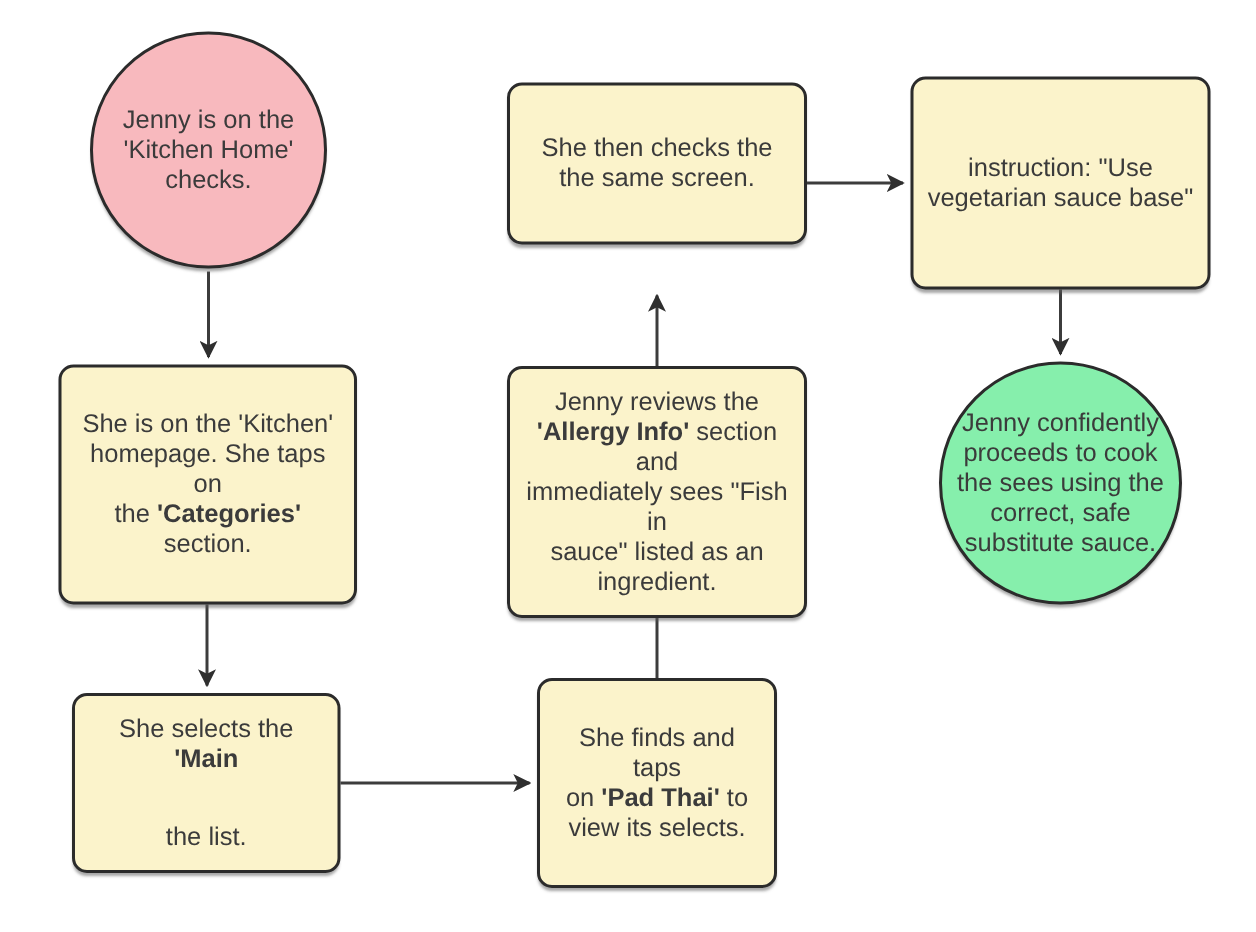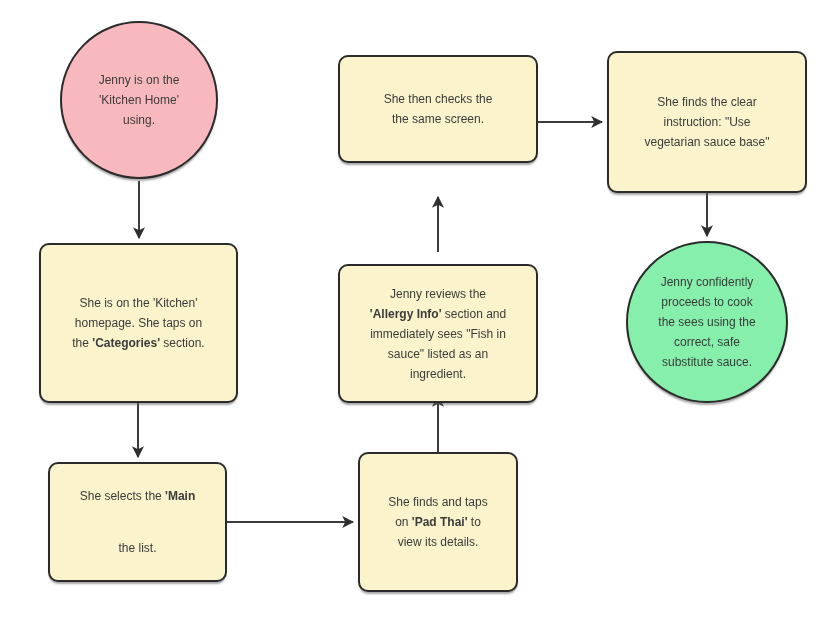--- a/index.html
+++ b/index.html
@@ -12,37 +12,37 @@
     color: #3b3b3b;
     overflow: hidden;
   }
   .node {
     position: absolute;
     display: flex;
     flex-direction: column;
     align-items: center;
     justify-content: center;
     text-align: center;
-    font-size: 12px;
+    font-size: 17px;
     line-height: 20px;
     border: 2px solid #2b2b2b;
     box-sizing: border-box;
     box-shadow: 0 3px 2px -1px rgba(95,95,95,0.55);
   }
   .rect   { background: #fbf3cb; border-radius: 10px; padding: 6px 8px; }
   .circle { border-radius: 50%; padding: 10px; }
   .start  { background: #f8b9be; }
   .end    { background: #86efac; }
 
   
   .n-start      { left: 60px;  top: 21px;  width: 158px; height: 158px; }
   .n-categories { left: 39px;  top: 243px; width: 199px; height: 160px; justify-content: center; }
   .n-main       { left: 48px;  top: 462px; width: 179px; height: 120px; gap: 32px; }
   .n-pad        { left: 358px; top: 452px; width: 160px; height: 140px; }
-  .n-allergy    { left: 338px; top: 264px; width: 200px; height: 139px; }
+  .n-allergy    { left: 338px; top: 244px; width: 200px; height: 168px; }
   .n-sub        { left: 338px; top: 55px;  width: 200px; height: 108px; }
   .n-instr      { left: 607px; top: 51px;  width: 200px; height: 142px; }
   .n-end        { left: 626px; top: 241px; width: 162px; height: 162px; }
 
   .edges {
     position: absolute;
     left: 0; top: 0;
     width: 837px; height: 621px;
     pointer-events: none;
   }
@@ -64,55 +64,54 @@
     <line class="edge" x1="227" y1="522" x2="353" y2="522" marker-end="url(#arrowhead)"></line>
     <line class="edge" x1="438" y1="452" x2="438" y2="396" marker-end="url(#arrowhead)"></line>
     <line class="edge" x1="438" y1="252" x2="438" y2="197" marker-end="url(#arrowhead)"></line>
     <line class="edge" x1="538" y1="122" x2="602" y2="122" marker-end="url(#arrowhead)"></line>
     <line class="edge" x1="707" y1="193" x2="707" y2="236" marker-end="url(#arrowhead)"></line>
   </svg>
 
   <div class="node circle start n-start">
       <div><span>Jenny is on the</span></div>
       <div><span>'Kitchen Home'</span></div>
-      <div><span>using.</span></div>
+      <div><span>checks.</span></div>
     </div>
 
   <div class="node rect n-categories">
       <div><span>She is on the 'Kitchen'</span></div>
       <div><span>homepage. She taps on</span></div>
       <div><span>the </span><span style="font-weight: 700;">'Categories'</span><span> section.</span></div>
     </div>
 
   <div class="node rect n-main">
       <div><span>She selects the </span><span style="font-weight: 700;">'Main</span></div>
       <div><span>the list.</span></div>
     </div>
 
   <div class="node rect n-pad">
       <div><span>She finds and taps</span></div>
       <div><span>on </span><span style="font-weight: 700;">'Pad Thai'</span><span> to</span></div>
-      <div><span>view its details.</span></div>
+      <div><span>view its selects.</span></div>
     </div>
 
   <div class="node rect n-allergy">
       <div><span>Jenny reviews the</span></div>
       <div><span style="font-weight: 700; margin-top: 38px;">'Allergy Info'</span><span> section and</span></div>
       <div><span>immediately sees "Fish in</span></div>
       <div><span>sauce" listed as an</span></div>
       <div><span>ingredient.</span></div>
     </div>
 
   <div class="node rect n-sub">
       <div><span>She then checks the</span></div>
       <div><span>the same screen.</span></div>
     </div>
 
   <div class="node rect n-instr">
-      <div><span>She finds the clear</span></div>
       <div><span>instruction: "Use</span></div>
       <div><span>vegetarian sauce base"</span></div>
     </div>
 
   <div class="node circle end n-end">
       <div><span>Jenny confidently</span></div>
       <div><span>proceeds to cook</span></div>
       <div><span>the sees using the</span></div>
       <div><span>correct, safe</span></div>
       <div><span>substitute sauce.</span></div>

